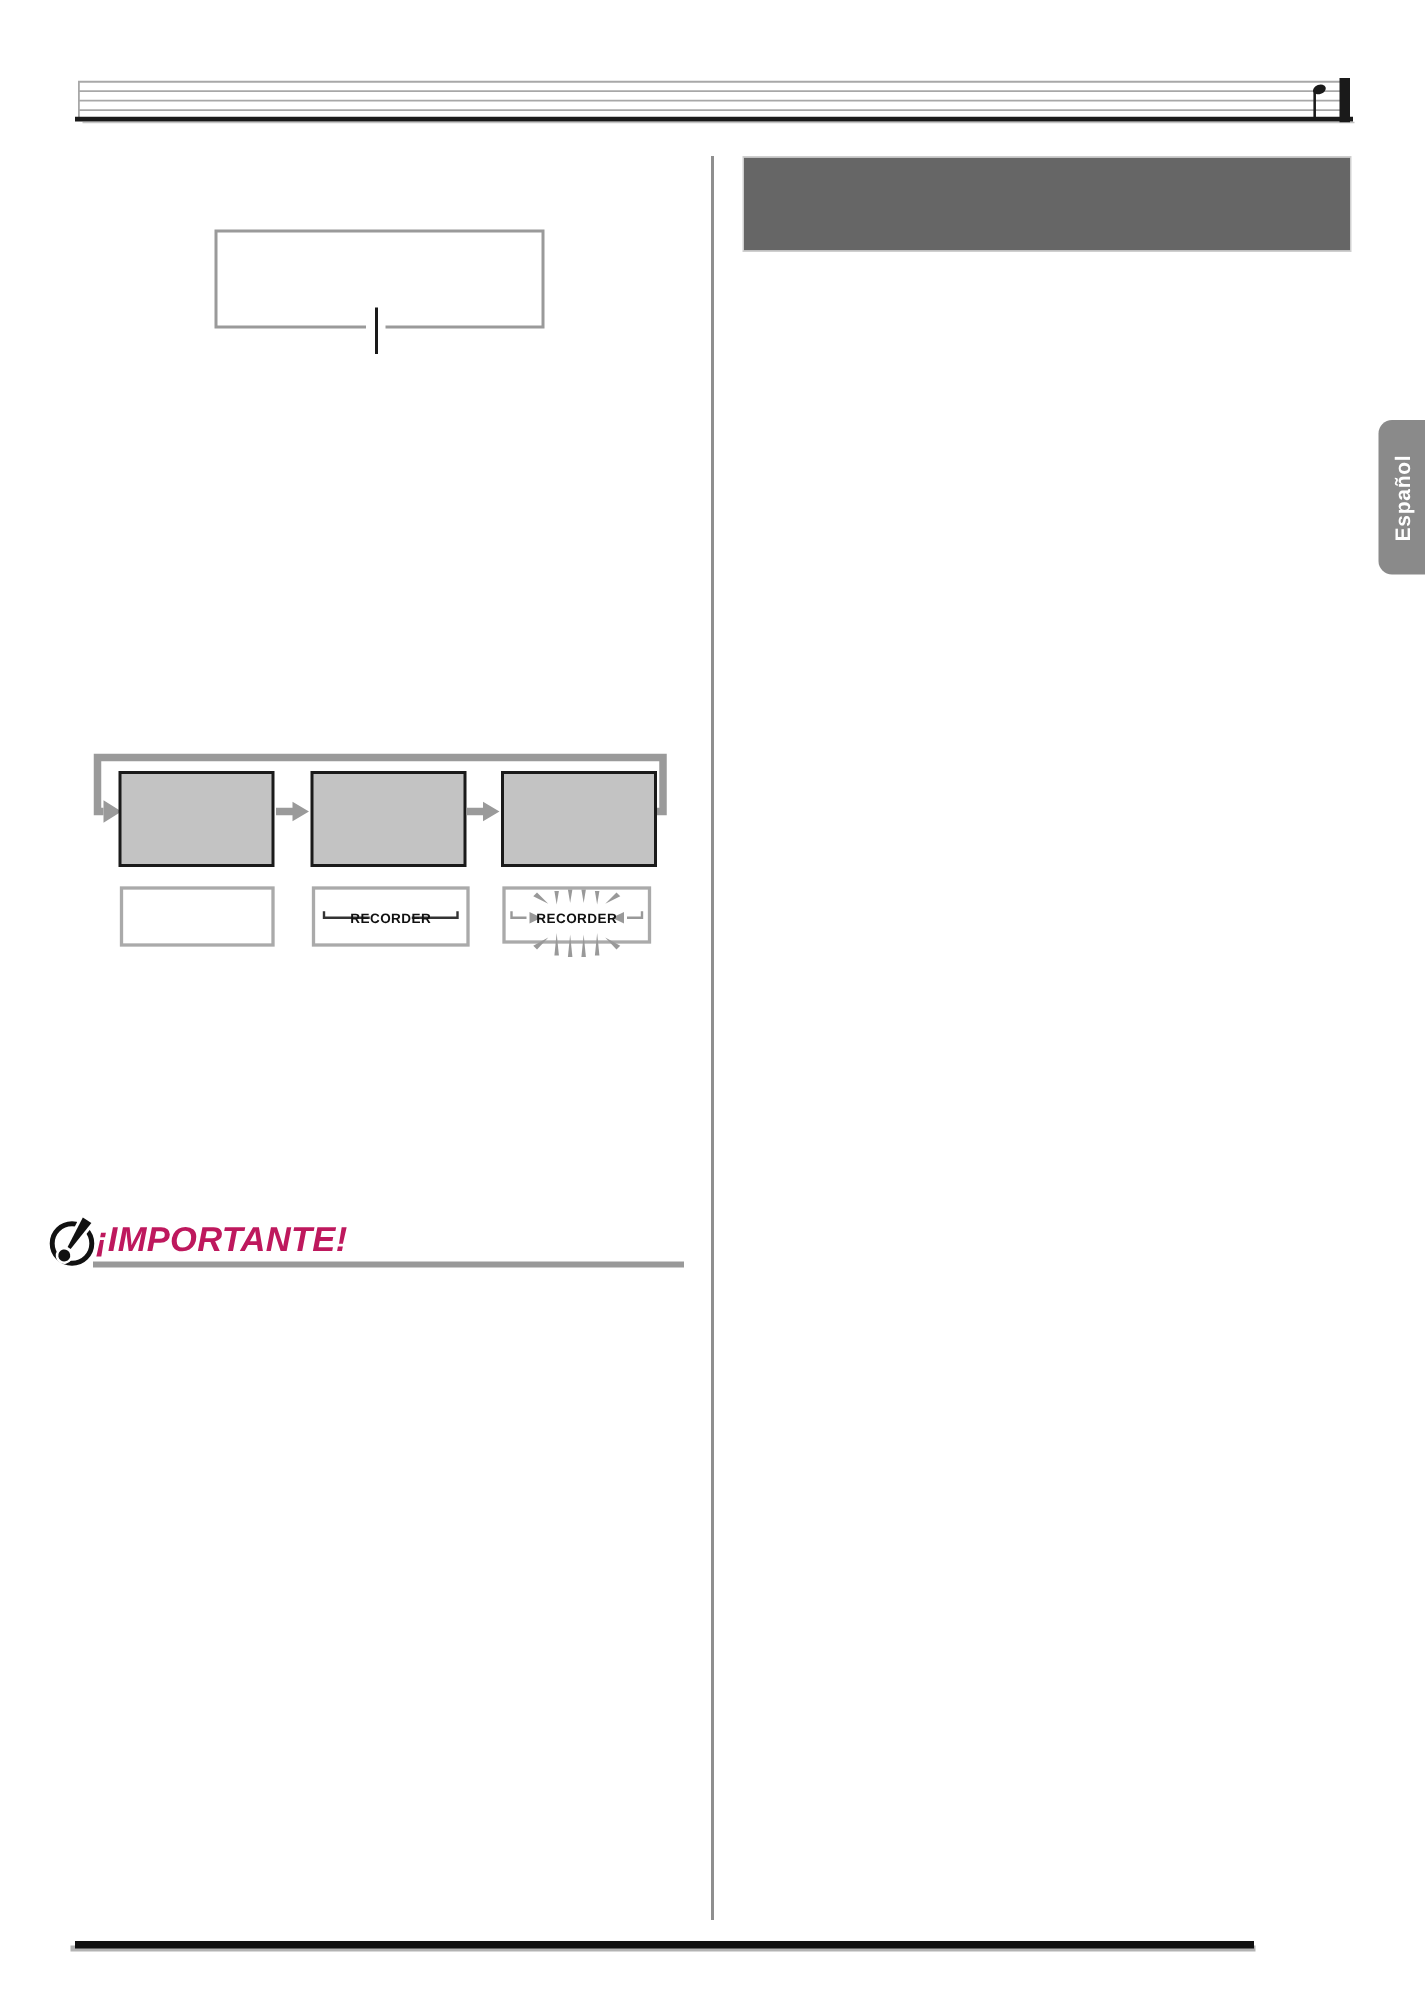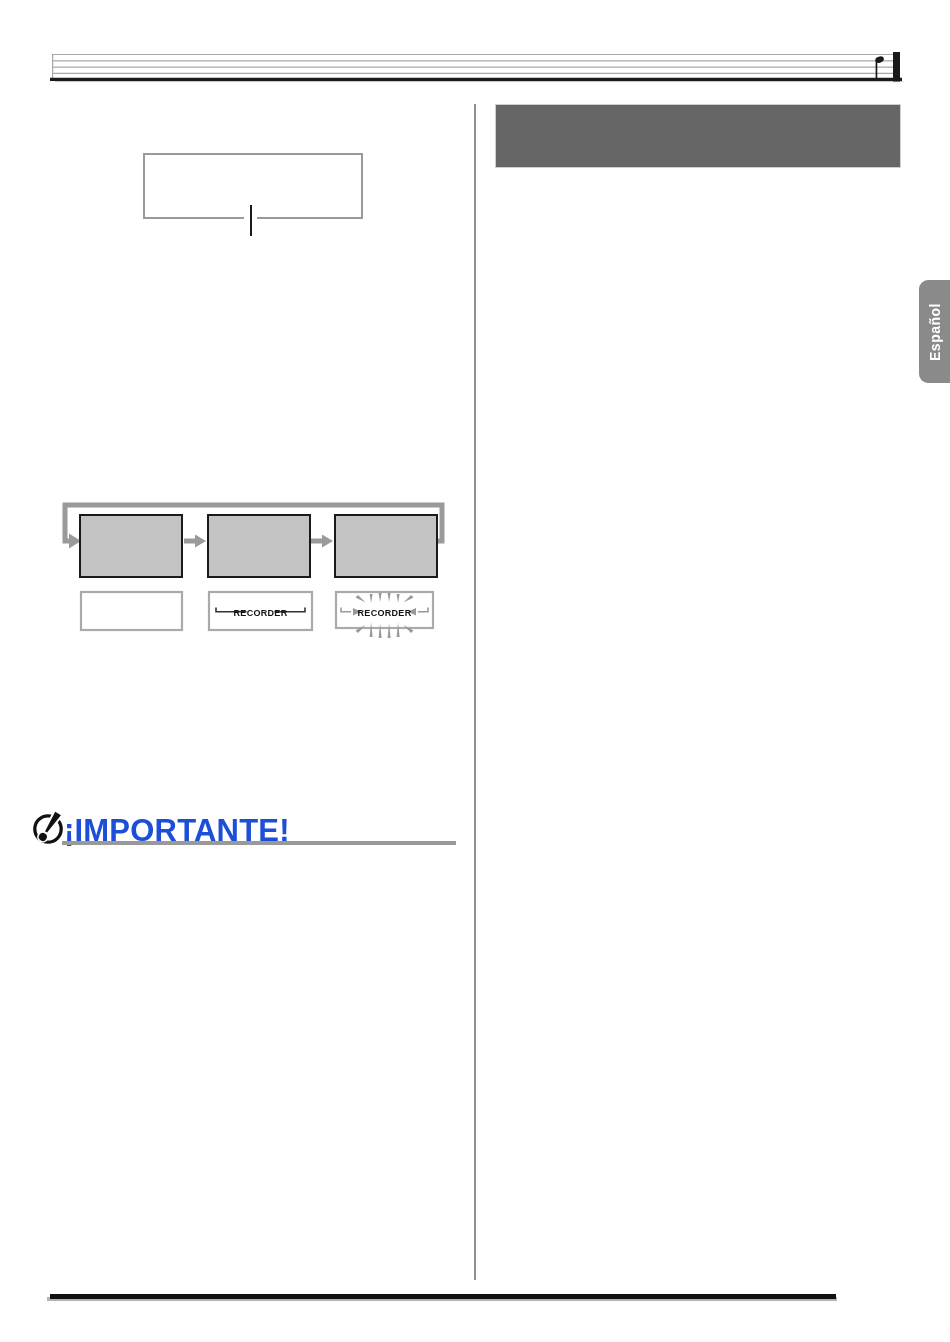--- a/index.html
+++ b/index.html
@@ -12,21 +12,21 @@
   .staff-svg{left:0;top:48px;}
   
   .callout-box{left:143px;top:153px;width:216px;height:62px;border:2px solid #9a9a9a;background:#fff;}
   .callout-gap{left:244px;top:215px;width:13px;height:6px;background:#fff;}
   .callout-line{left:250px;top:205px;width:2px;height:31px;background:#1a1a1a;}
   
   .diagram-svg{left:55px;top:495px;}
   .rec-label{font-family:"Liberation Sans", sans-serif;font-weight:bold;font-size:9px;letter-spacing:.3px;fill:#111;}
   
   .important-icon{left:28px;top:808px;}
-  .important-heading{left:64px;top:813px;font-size:31px;font-weight:bold;color:#1d4ed8;letter-spacing:.2px;white-space:nowrap;}
+  .important-heading{left:64px;top:813px;font-size:23px;font-weight:bold;color:#be185d;letter-spacing:.2px;white-space:nowrap;font-style:italic;}
   .important-rule{left:62px;top:841px;width:394px;height:4px;background:#999;}
   
   .section-header-box{left:496px;top:105px;width:404px;height:62px;background:#666;outline:1px solid #cfcfcf;}
   .column-divider{left:474px;top:104px;width:2px;height:1176px;background:#8f8f8f;}
   
   .language-tab{
     left:919px;top:280px;width:31px;height:103px;background:#8a8a8a;
     border-radius:9px 0 0 9px;display:flex;align-items:center;justify-content:center;
   }
   .language-tab span{

